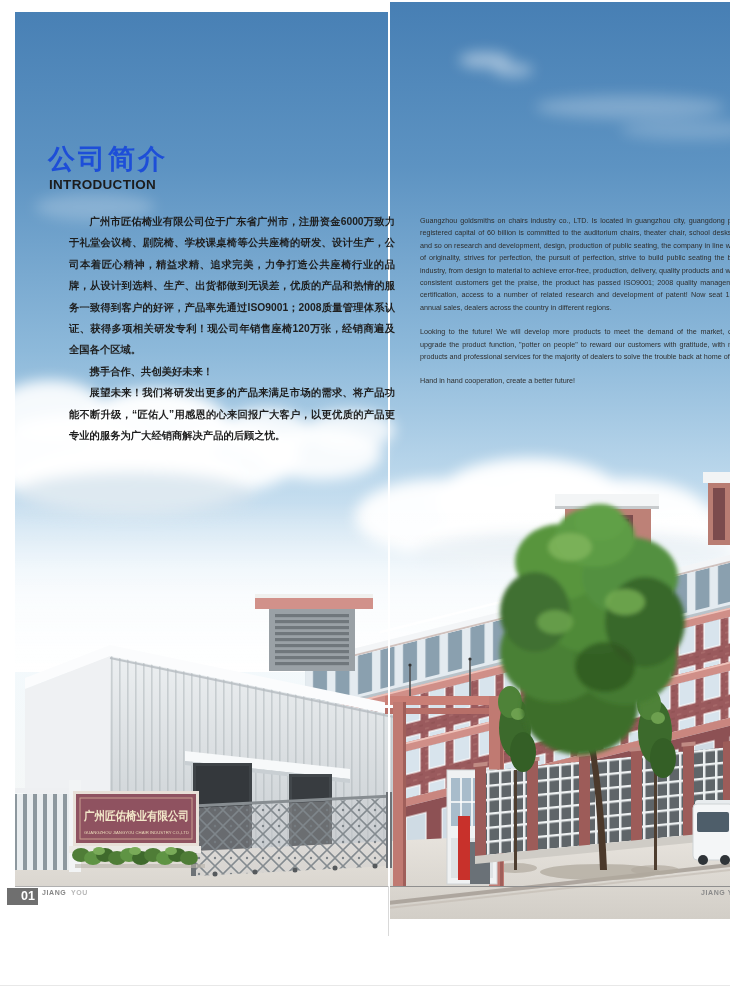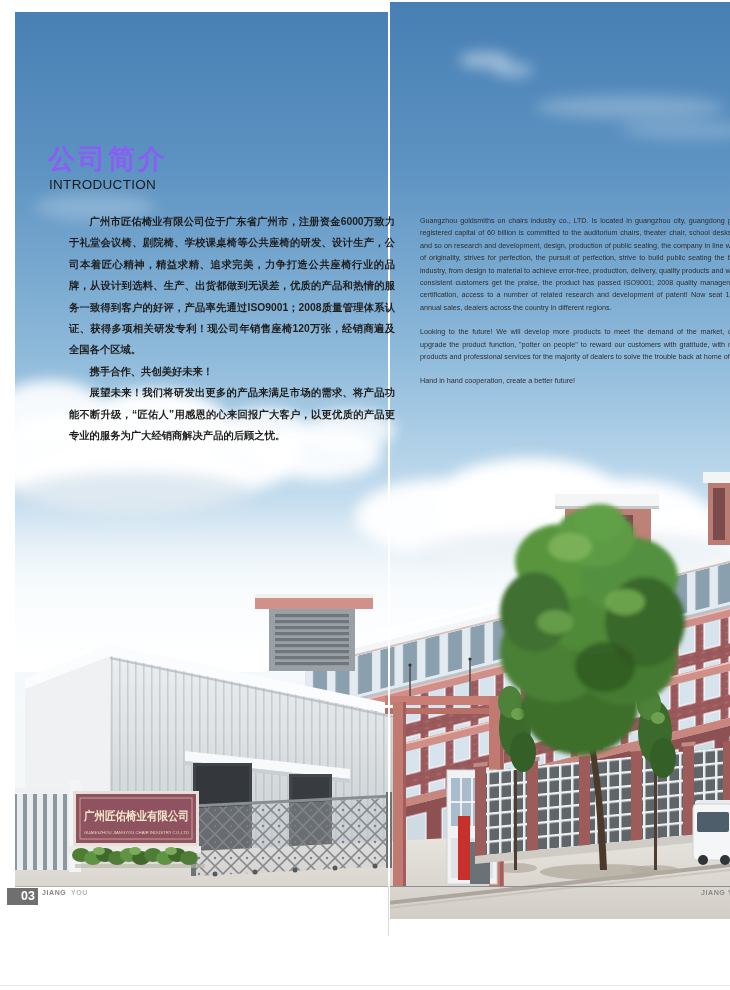--- a/index.html
+++ b/index.html
@@ -4,22 +4,22 @@
 <style>
   html,body{margin:0;padding:0;background:#ffffff;}
   body{width:730px;height:990px;overflow:hidden;position:relative;
        font-family:"Liberation Sans",sans-serif;}
   .sheet{position:absolute;left:0;top:0;width:730px;height:990px;background:#fff;}
   .page-photo{position:absolute;overflow:hidden;background:#fff;}
   .page-left{left:15px;top:12px;width:373px;height:874px;}
   .page-right{left:390px;top:2px;width:340px;height:917px;}
   .scene-svg{position:absolute;display:block;}
   .title-cn{position:absolute;left:48px;top:143px;font-size:27px;font-weight:700;
-            color:#8b5cf6;letter-spacing:3px;line-height:32px;}
-  .title-en{position:absolute;left:49px;top:177px;font-size:13.5px;font-weight:400;
+            color:#1d4ed8;letter-spacing:3px;line-height:32px;}
+  .title-en{position:absolute;left:49px;top:177px;font-size:13.5px;font-weight:700;
             color:#1c1c1c;letter-spacing:0.3px;}
   .cn-text{position:absolute;left:33px;top:211px;width:326px;font-size:10.3px;
            font-weight:700;line-height:21.4px;color:#1e1e1e;text-align:justify;margin-left:36px;}
   .cn-text p{margin:0;text-indent:2em;}
   .en-text{position:absolute;left:420px;top:215px;width:348px;font-size:7.2px;
            line-height:12.4px;color:#2e2e2e;text-align:justify;}
   .en-text p{margin:0 0 12px 0;}
   .rule-left{position:absolute;left:15px;top:886px;width:374px;height:1px;background:#b0b0b0;}
   .rule-right{position:absolute;left:390px;top:886px;width:340px;height:1px;background:#8f8f8f;}
   .spine-line{position:absolute;left:388px;top:886px;width:1px;height:50px;background:#d9d9d9;}
@@ -358,21 +358,21 @@
   <div class="en-text">
     <p>Guangzhou goldsmiths on chairs industry co., LTD. Is located in guangzhou city, guangdong province the registered capital of 60 billion is committed to the auditorium chairs, theater chair, school desks and chairs and so on research and development, design, production of public seating, the company in line with the spirit of originality, strives for perfection, the pursuit of perfection, strive to build public seating the brand of the industry, from design to material to achieve error-free, production, delivery, quality products and warm service consistent customers get the praise, the product has passed ISO9001; 2008 quality management system certification, access to a number of related research and development of patent! Now seat 1.2 million in annual sales, dealers across the country in different regions.</p>
     <p>Looking to the future! We will develop more products to meet the demand of the market, continuously upgrade the product function, "potter on people" to reward our customers with gratitude, with more quality products and professional services for the majority of dealers to solve the trouble back at home of products.</p>
     <p>Hand in hand cooperation, create a better future!</p>
   </div>
 
   <div class="rule-left"></div>
   <div class="rule-right"></div>
   <div class="spine-line"></div>
 
-  <div class="page-badge">03</div>
+  <div class="page-badge">01</div>
   <div class="brand-left">
     <span class="b1">JIANG</span>
     <span class="b2">YOU</span>
   </div>
   <div class="brand-right">JIANG YOU</div>
 
   <div class="bottom-edge"></div>
 </div>
 
 </body></html>

